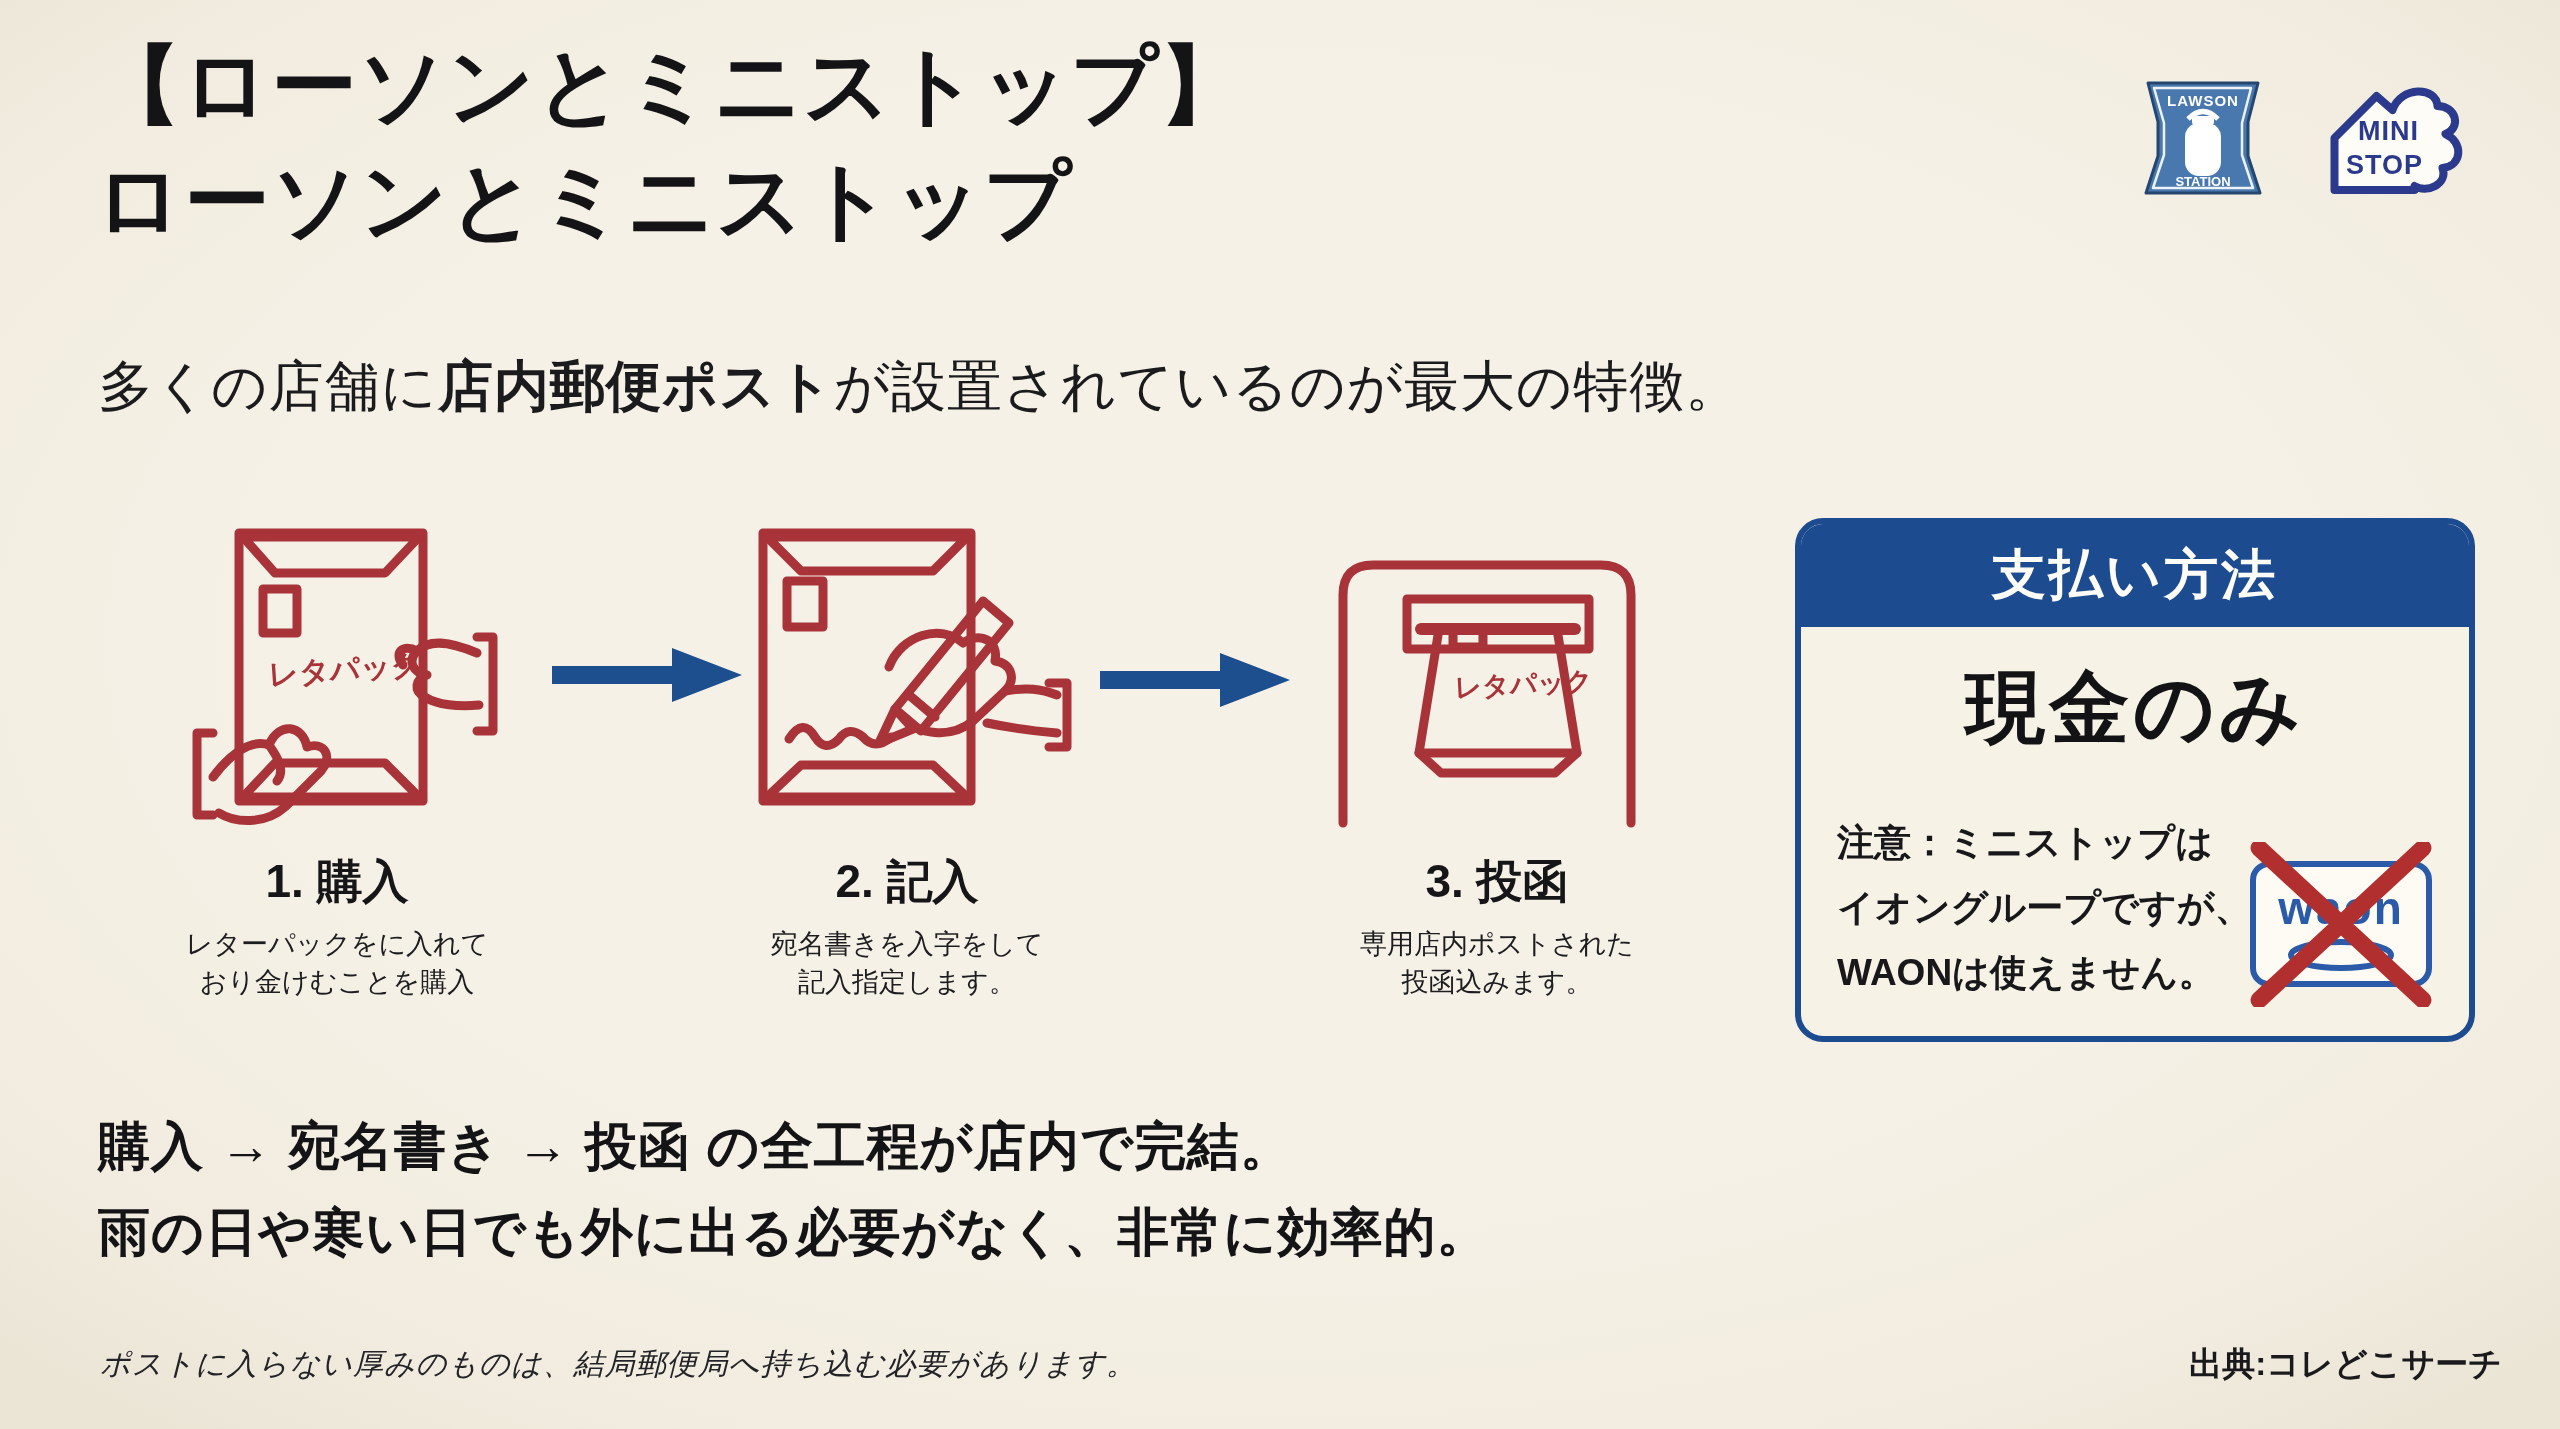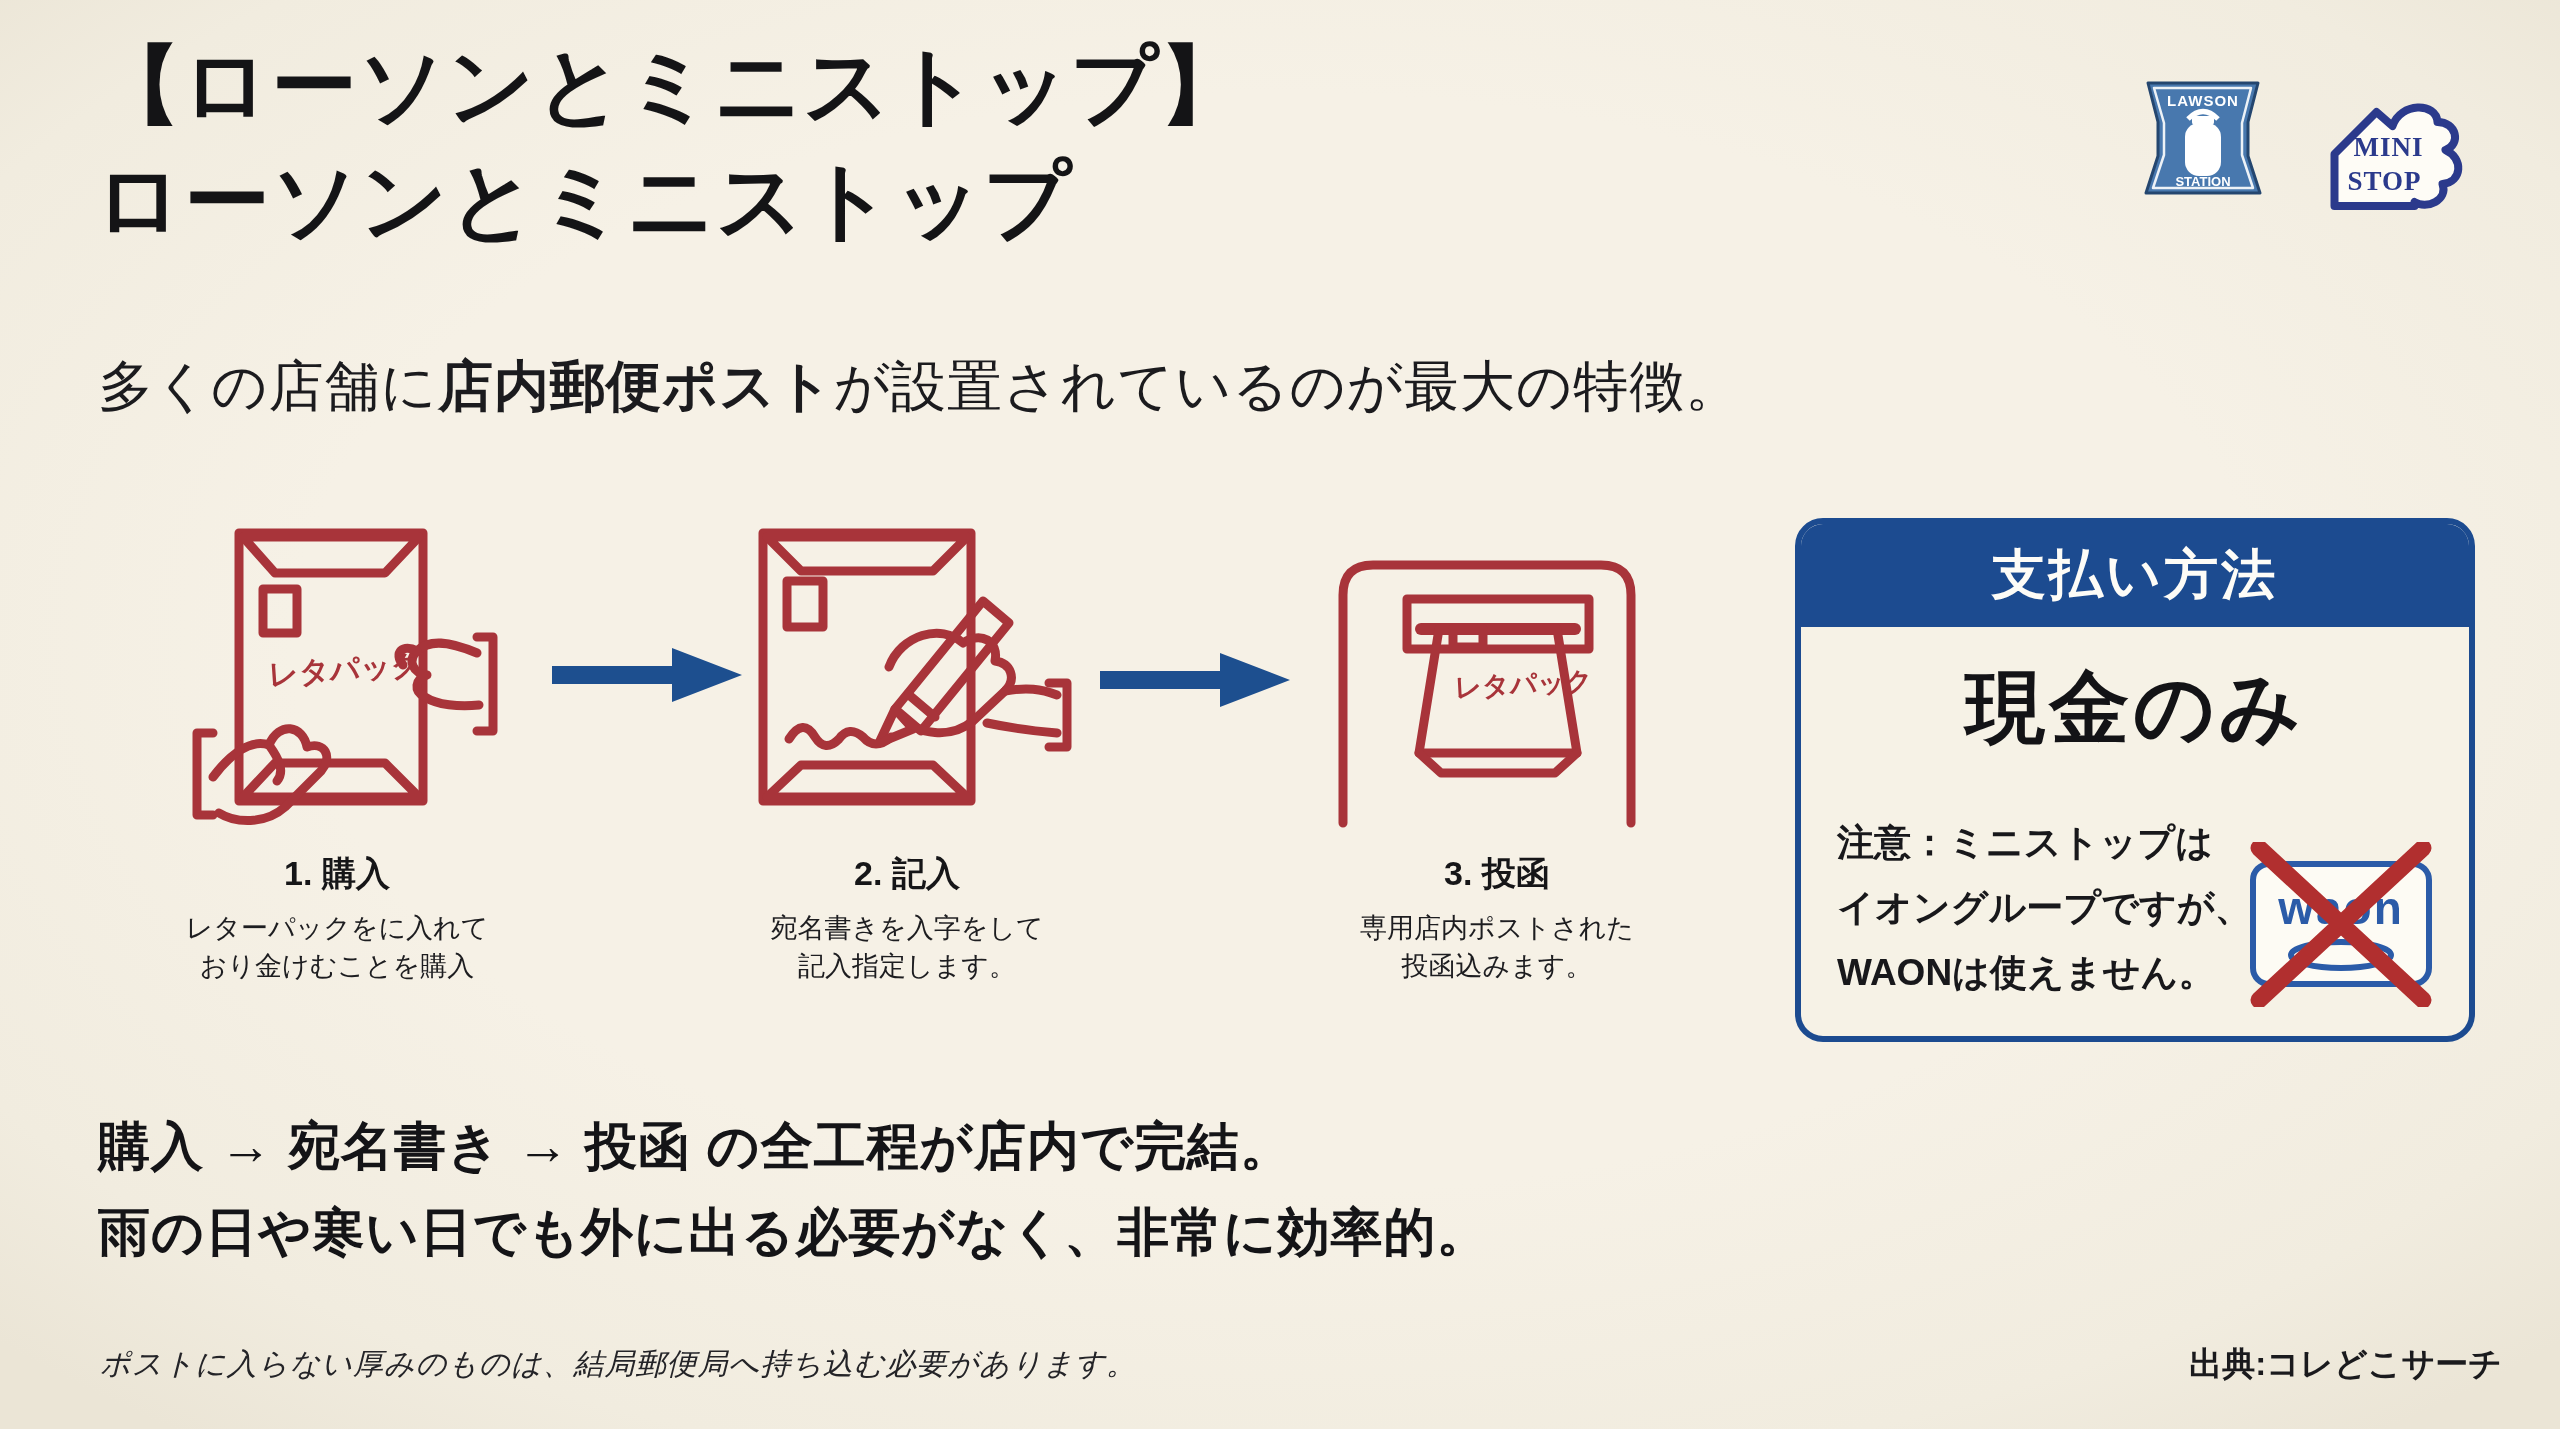--- a/index.html
+++ b/index.html
@@ -14,32 +14,32 @@
     overflow:hidden;
     color:#17171A;
   }
   
   .title{
     position:absolute;left:95px;top:28px;
     font-size:86px;font-weight:900;line-height:1.34;
     color:#141416;letter-spacing:1px;
   }
   .logo-lawson{position:absolute;left:2138px;top:78px;}
-  .logo-ministop{position:absolute;left:2320px;top:94px;font-family:Liberation Serif, serif;}
+  .logo-ministop{position:absolute;left:2320px;top:78px;}
   .subtitle{
     position:absolute;left:98px;top:350px;
     font-size:55px;font-weight:500;color:#1B1B1E;letter-spacing:1px;
   }
   .subtitle b{font-weight:900;}
   
   .step{position:absolute;top:515px;width:390px;text-align:center;}
   .step--1{left:142px;}
   .step--2{left:712px;}
   .step--3{left:1302px;}
-  .step-label{font-size:34px;font-weight:800;margin-top:6px;color:#161618;}
+  .step-label{font-size:46px;font-weight:800;margin-top:6px;color:#161618;}
   .step-desc{font-size:27px;font-weight:500;line-height:1.42;margin-top:12px;color:#1D1D20;}
   .arrow{position:absolute;width:205px;height:70px;}
   .arrow--1{left:552px;top:640px;}
   .arrow--2{left:1100px;top:645px;}
   
   .payment{
     position:absolute;left:1795px;top:518px;width:680px;height:524px;
     background:#F6F2E6;
     border:6px solid #1C4B90;border-radius:28px;
     box-sizing:border-box;overflow:hidden;

